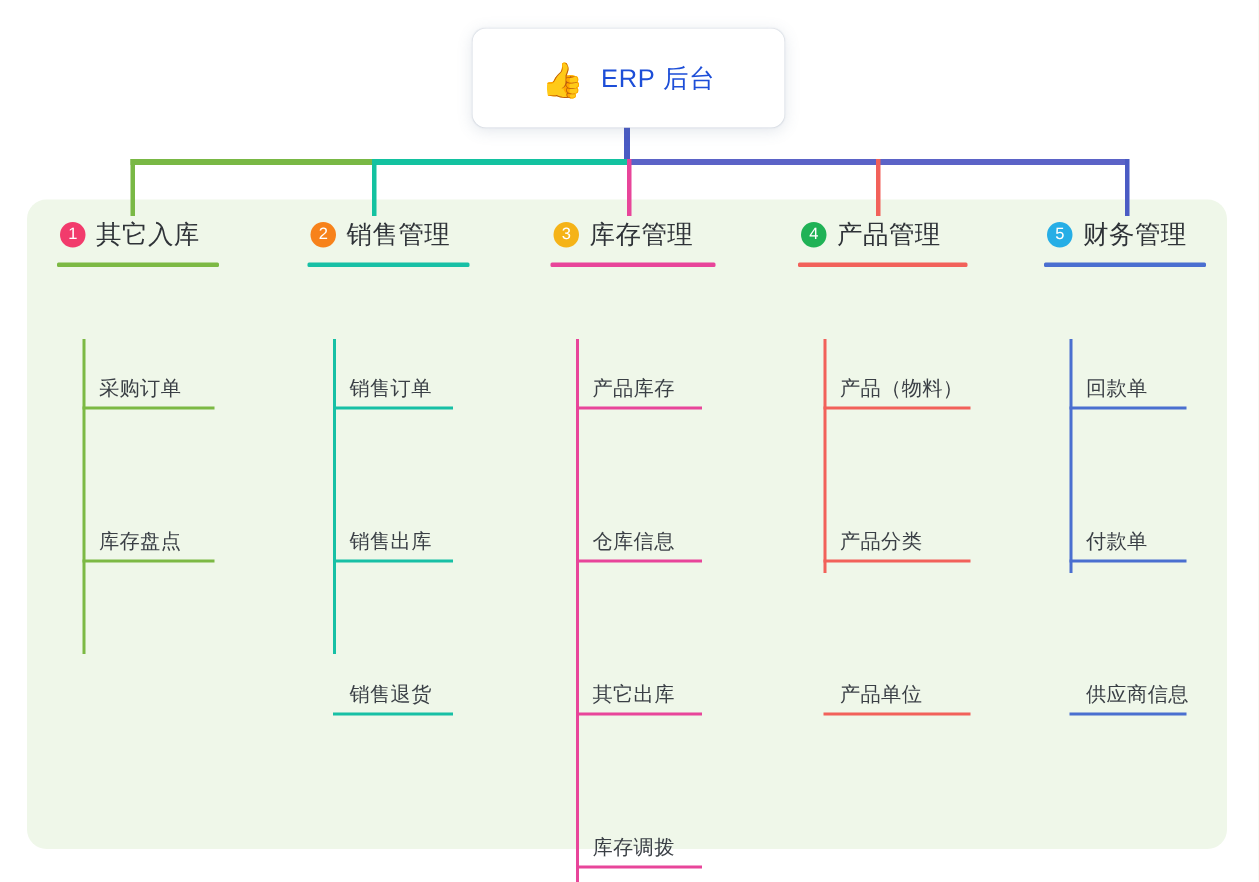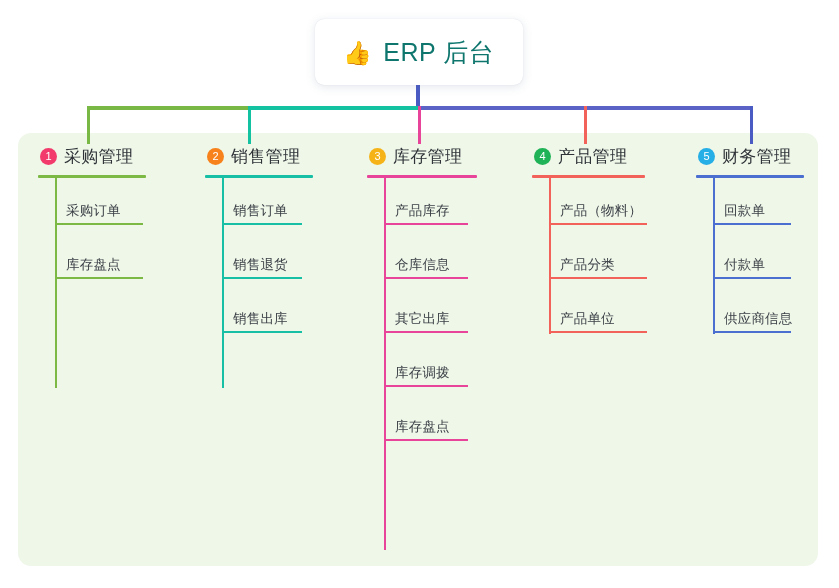--- a/index.html
+++ b/index.html
@@ -23,21 +23,21 @@
     display:flex;align-items:center;justify-content:center;
     box-sizing:border-box;
   }
   .root-inner{display:flex;align-items:center;gap:11px;}
   .thumb-icon{
     font-size:23px;line-height:1;
     position:relative;top:1px;
     filter:saturate(1.1);
   }
   .root-title{
-    font-size:25px;color:#0f766e;letter-spacing:.5px;
+    font-size:17px;color:#1d4ed8;letter-spacing:.5px;
     white-space:nowrap;
   }
 
   
   .conn{position:absolute;}
 
   
   .panel{
     position:absolute;
     left:18px;top:133px;
@@ -67,21 +67,21 @@
   .head-rule{
     height:3px;margin-top:7px;border-radius:1px;
   }
 
   
   .kids{position:relative;margin-top:0;}
   .spine{
     position:absolute;left:17px;top:0;width:2px;
   }
   .kid{
-    position:relative;height:54px;
+    position:relative;height:54px;margin-top:48px;
   }
   .kid-label{
     position:absolute;left:28px;bottom:12px;
     font-size:13.5px;color:#3a3f45;white-space:nowrap;
     letter-spacing:.2px;
   }
   .kid-rule{
     position:absolute;left:17px;bottom:7px;
     height:1.6px;
   }
@@ -109,21 +109,21 @@
     <div class="root-inner">
       <span class="thumb-icon">👍</span>
       <span class="root-title">ERP 后台</span>
     </div>
   </div>
 
   <div id="columns">
       <div class="col" style="left: 38px;">
         <div class="col-head">
           <span class="badge" style="background: rgb(242, 59, 108);">1</span>
-          <span class="col-title">采购管理</span>
+          <span class="col-title">其它入库</span>
         </div>
         <div class="head-rule" style="width: 108px; background: rgb(124, 185, 68);"></div>
         <div class="kids">
           <div class="spine" style="height: 210px; background: rgb(124, 185, 68);"></div>
           <div class="kid">
             <span class="kid-label">采购订单</span>
             <div class="kid-rule" style="width: 88px; background: rgb(124, 185, 68);"></div>
           </div>
           <div class="kid">
             <span class="kid-label">库存盘点</span>
@@ -137,27 +137,27 @@
           <span class="col-title">销售管理</span>
         </div>
         <div class="head-rule" style="width: 108px; background: rgb(23, 192, 165);"></div>
         <div class="kids">
           <div class="spine" style="height: 210px; background: rgb(23, 192, 165);"></div>
           <div class="kid">
             <span class="kid-label">销售订单</span>
             <div class="kid-rule" style="width: 80px; background: rgb(23, 192, 165);"></div>
           </div>
           <div class="kid">
+            <span class="kid-label">销售出库</span>
+            <div class="kid-rule" style="width: 80px; background: rgb(23, 192, 165);"></div>
+          </div>
+          <div class="kid">
             <span class="kid-label">销售退货</span>
             <div class="kid-rule" style="width: 80px; background: rgb(23, 192, 165);"></div>
           </div>
-          <div class="kid">
-            <span class="kid-label">销售出库</span>
-            <div class="kid-rule" style="width: 80px; background: rgb(23, 192, 165);"></div>
-          </div>
         </div>
       </div>
       <div class="col" style="left: 367px;">
         <div class="col-head">
           <span class="badge" style="background: rgb(245, 179, 23);">3</span>
           <span class="col-title">库存管理</span>
         </div>
         <div class="head-rule" style="width: 110px; background: rgb(232, 69, 154);"></div>
         <div class="kids">
           <div class="spine" style="height: 372px; background: rgb(232, 69, 154);"></div>

